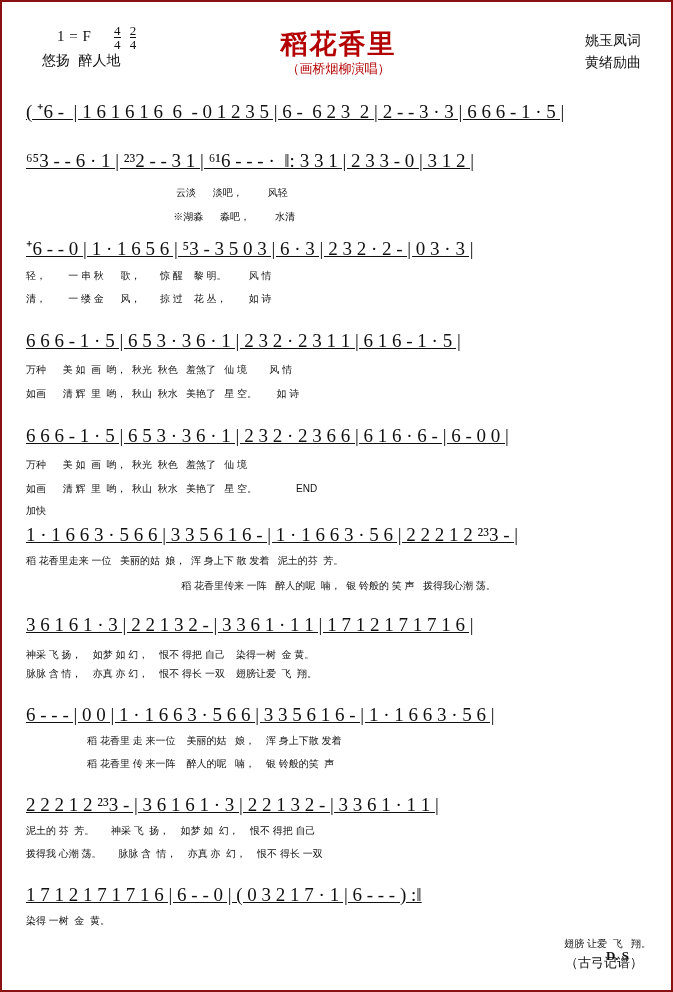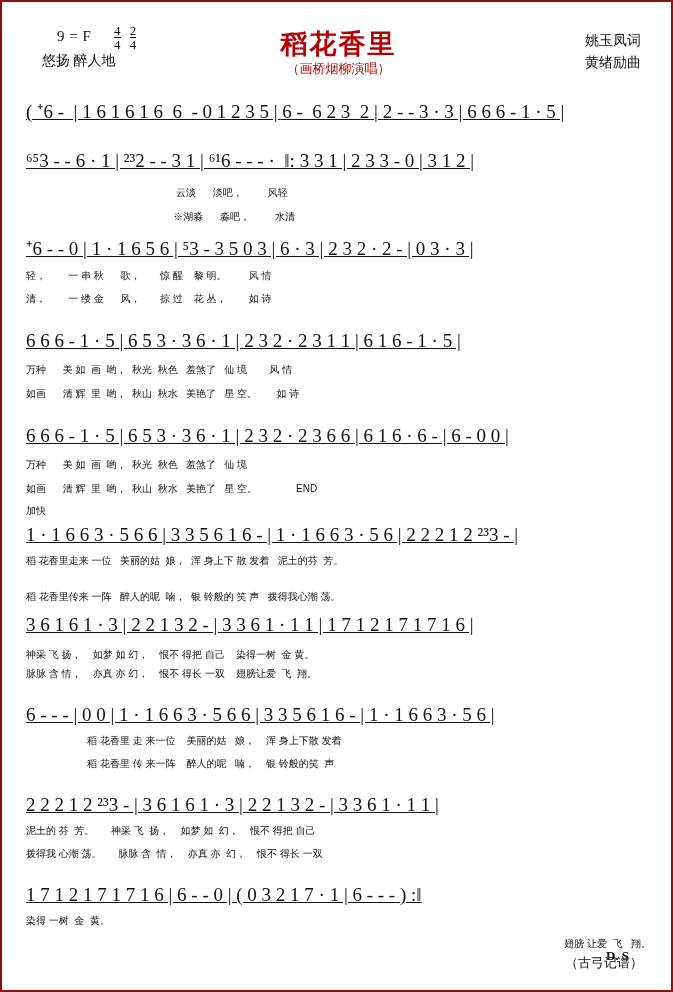--- a/index.html
+++ b/index.html
@@ -24,21 +24,21 @@
     letter-spacing:.5px;
   }
   .meter{
     position:absolute;left:112px;top:22px;
     font-size:13px;line-height:1;
   }
   .meter .m{display:inline-block;text-align:center;margin-right:6px;}
   .meter .m b{display:block;font-weight:normal;}
   .meter .m i{display:block;font-style:normal;border-top:1px solid #111;padding-top:0px;}
   .mood{
-    position:absolute;left:40px;top:50px;font-size:14px;
+    position:absolute;left:40px;top:50px;font-size:14px;font-family:Liberation Mono, monospace;
   }
   .title{
     position:absolute;left:0;top:24px;width:673px;text-align:center;
     font-size:27px;font-weight:bold;color:#b30000;
     font-family:"Liberation Serif",serif;letter-spacing:2px;
   }
   .subtitle{
     position:absolute;left:0;top:58px;width:673px;text-align:center;
     font-size:13px;color:#b30000;
   }
@@ -62,21 +62,21 @@
   }
   .ds{position:absolute;right:42px;font-size:13px;font-weight:bold;margin-top:16px;}
   .scribe{position:absolute;right:28px;font-size:13px;}
 </style>
 </head>
 <body>
 
 <div class="sheet">
 
   <div class="header">
-    <div class="key-sig">9 = F</div>
+    <div class="key-sig">1 = F</div>
     <div class="meter">
       <span class="m"><b>4</b><i>4</i></span>
       <span class="m"><b>2</b><i>4</i></span>
     </div>
     <div class="mood">悠扬 醉人地</div>
     <div class="title">稻花香里</div>
     <div class="subtitle">（画桥烟柳演唱）</div>
     <div class="credits">
       <div>姚玉凤词</div>
       <div>黄绪励曲</div>
@@ -108,21 +108,21 @@
   <div class="system" style="top:423px;">
     <div class="notes">6 6 6 - 1 · 5 | 6 5 3 · 3 6 · 1 | 2 3 2 · 2 3 6 6 | 6 1 6 · 6 - | 6 - 0 0 |</div>
     <div class="lyr" style="top:33px;">万种      美 如  画  哟，  秋光  秋色   羞煞了   仙 境</div>
     <div class="lyr" style="top:57px;">如画      清 辉  里  哟，  秋山  秋水   美艳了   星 空。              END</div>
     <div class="lyr" style="top:79px;">加快</div>
   </div>
 
   <div class="system" style="top:522px;">
     <div class="notes">1 · 1 6 6 3 · 5 6 6 | 3 3 5 6 1 6 - | 1 · 1 6 6 3 · 5 6 | 2 2 2 1 2 ²³3 - |</div>
     <div class="lyr" style="top:30px;">稻 花香里走来 一位   美丽的姑  娘，  浑 身上下 散 发着   泥土的芬  芳。</div>
-    <div class="lyr" style="top:66px;">稻 花香里传来 一阵   醉人的呢  喃，  银 铃般的 笑 声   拨得我心潮 荡。</div>
+    <div class="lyr" style="top:55px;text-align:center;">稻 花香里传来 一阵   醉人的呢  喃，  银 铃般的 笑 声   拨得我心潮 荡。</div>
   </div>
 
   <div class="system" style="top:612px;">
     <div class="notes">3 6 1 6 1 · 3 | 2 2 1 3 2 - | 3 3 6 1 · 1 1 | 1 7 1 2 1 7 1 7 1 6 |</div>
     <div class="lyr" style="top:34px;">神采 飞 扬，    如梦 如 幻，    恨不 得把 自己    染得一树  金 黄。</div>
     <div class="lyr" style="top:53px;">脉脉 含 情，    亦真 亦 幻，    恨不 得长 一双    翅膀让爱  飞  翔。</div>
   </div>
 
   <div class="system" style="top:702px;">
     <div class="notes">6 - - - | 0 0 | 1 · 1 6 6 3 · 5 6 6 | 3 3 5 6 1 6 - | 1 · 1 6 6 3 · 5 6 |</div>

